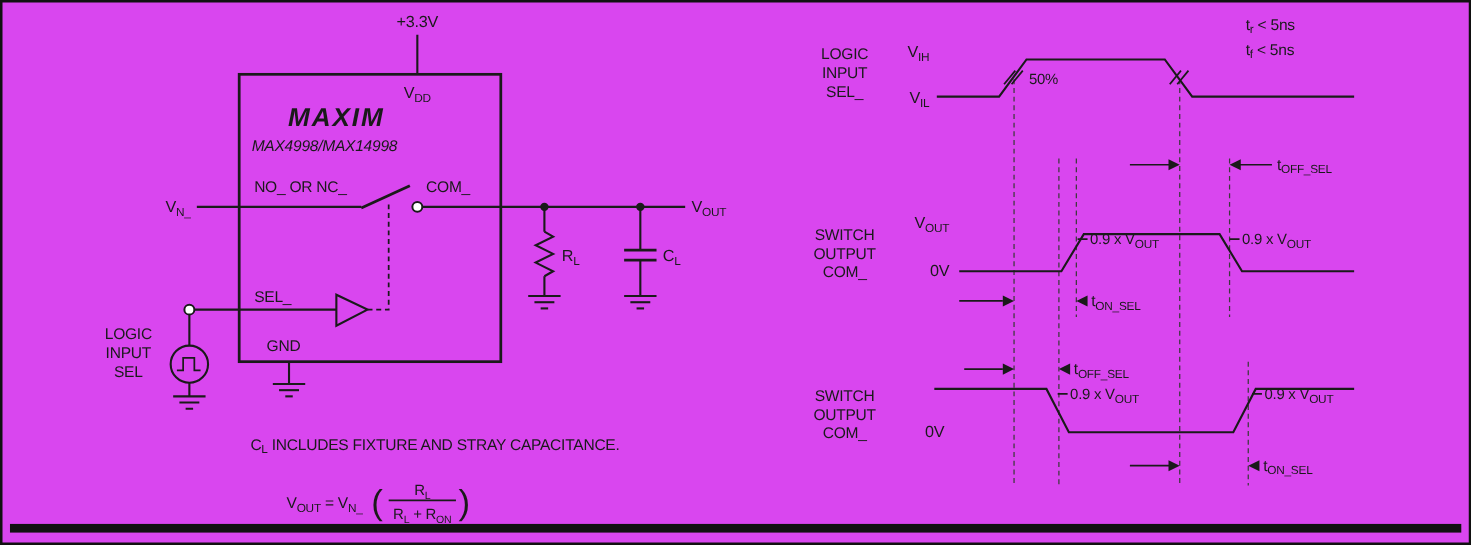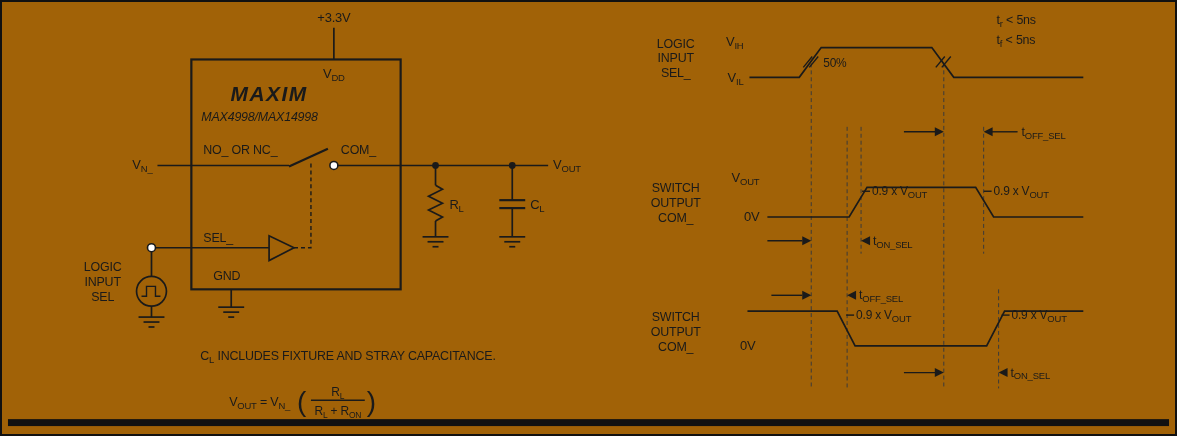--- a/index.html
+++ b/index.html
@@ -1,16 +1,16 @@
 <!DOCTYPE html>
 <html><head>
 <meta charset="utf-8">
 <style>
   html,body{margin:0;padding:0;background:#e9e9e9;}
-  .frame{position:relative;width:1177px;height:436px;background:#a16207;border:2px solid #111;
+  .frame{position:relative;width:1177px;height:436px;background:#d946ef;border:2px solid #111;
          box-sizing:border-box;font-family:"Liberation Sans",sans-serif;overflow:hidden;}
   svg{display:block;width:100%;height:100%;}
   text{fill:#1a1a1a;letter-spacing:-0.2px;}
   .t13{font-size:13px;}
   .t12{font-size:12.5px;}
   .t11{font-size:12px;}
   .sub{font-size:9.5px;}
   .sub8{font-size:8.5px;}
   .it{font-style:italic;}
   .brand{font-size:21px;font-weight:bold;font-style:italic;letter-spacing:1.5px;}

